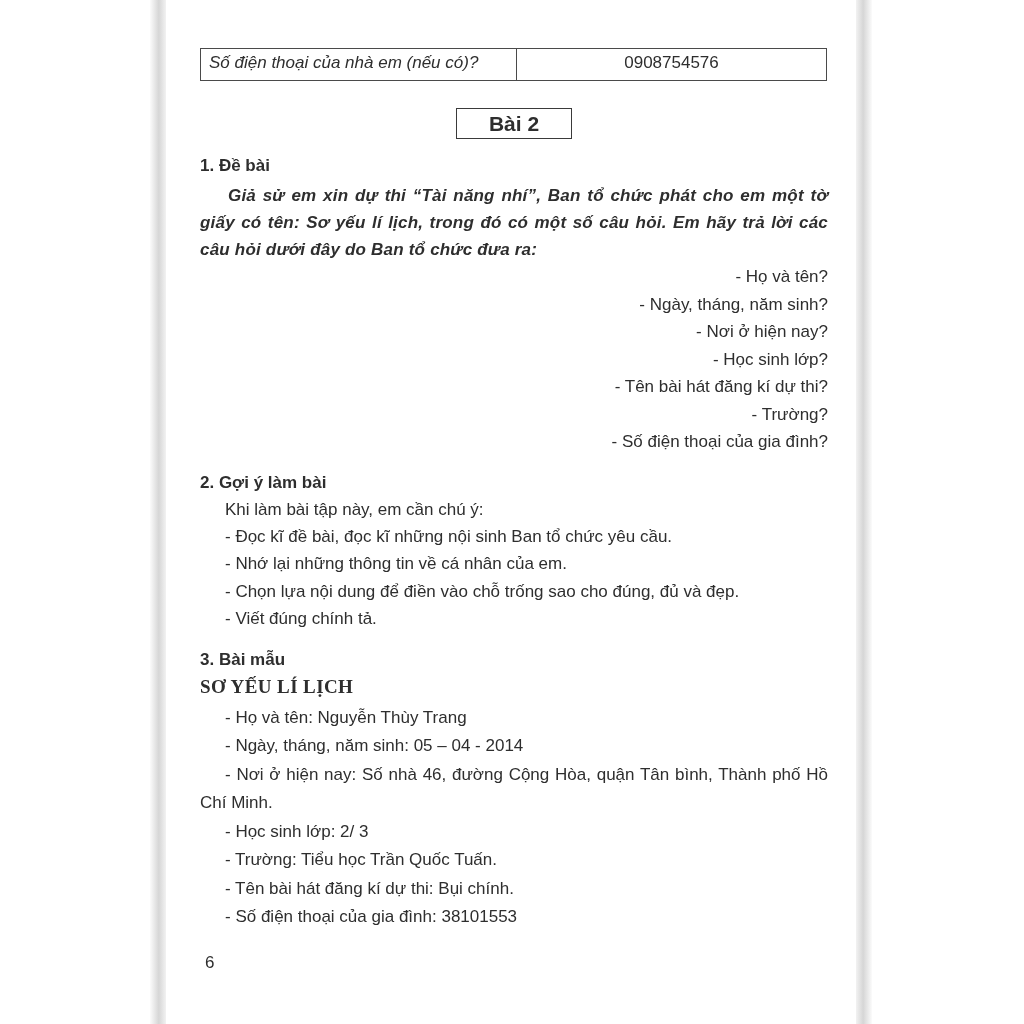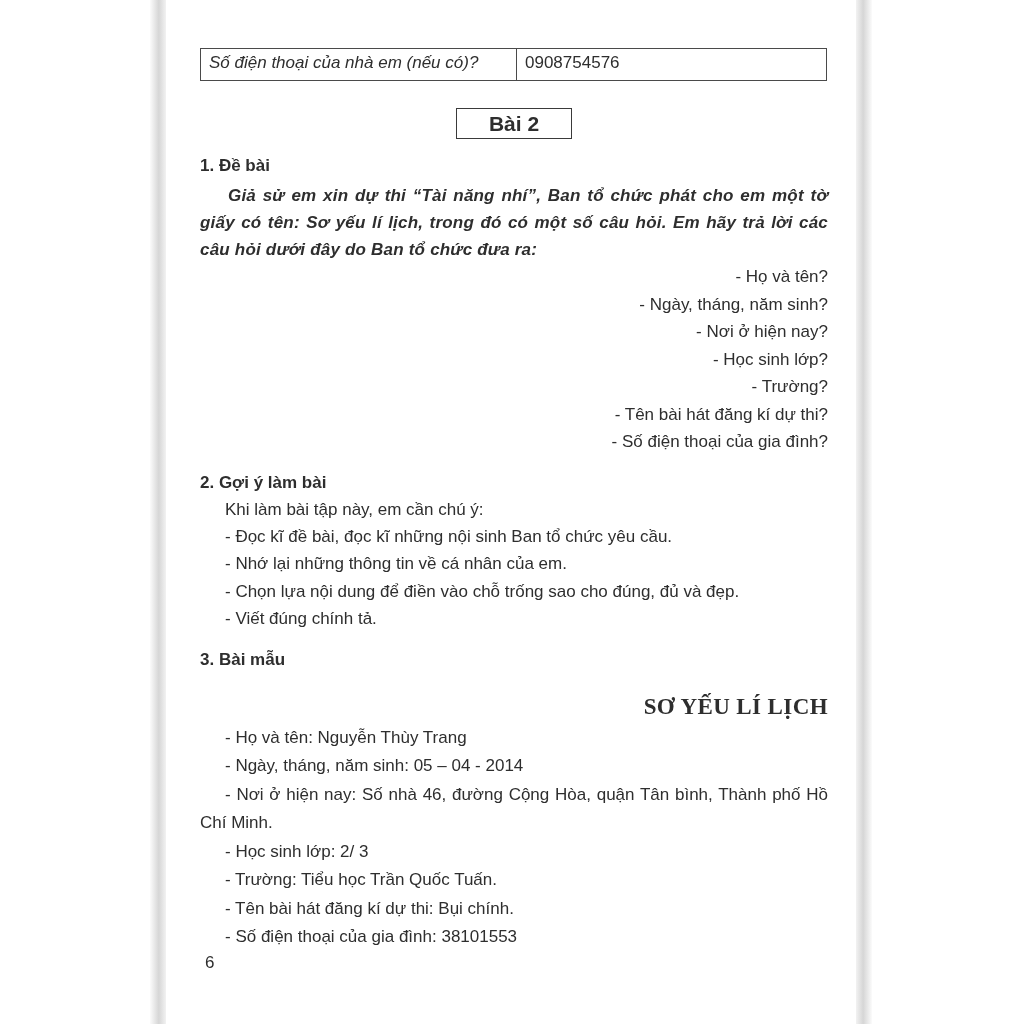--- a/index.html
+++ b/index.html
@@ -34,21 +34,21 @@
     table-layout: fixed;
   }
   table.phone td {
     border: 1px solid #4a4a4a;
     vertical-align: top;
     padding: 1px 8px 4px 8px;
     font-size: 17px;
     line-height: 26px;
   }
   td.q { width: 316px; font-style: italic; }
-  td.a { width: 310px; }
+  td.a { width: 310px; text-align: center; }
 
   .lesson-box {
     margin: 27px auto 0 auto;
     width: 116px;
     height: 31px;
     border: 1.5px solid #3a3a3a;
     display: flex; align-items: center; justify-content: center;
     font-weight: bold;
     font-size: 21px;
   }
@@ -68,23 +68,23 @@
     letter-spacing: 0.2px;
   }
 
   .line { text-indent: 25px; text-align: justify; }
 
   .list .line { text-align: right; }
 
   .center-title {
     font-family: "Liberation Serif", serif;
     font-weight: bold;
-    font-size: 23px;
-    text-align: right;
-    margin-top: 20px;
+    font-size: 19px;
+    text-align: left;
+    margin-top: 0;
     letter-spacing: 0.4px;
   }
 
   .entries { margin-top: 4px; }
   .entries .line { line-height: 28.5px; }
 
   .tips .line, .list .line { line-height: 27.5px; }
 
   .pagenum {
     position: absolute;
@@ -117,22 +117,22 @@
 
     <div class="sec-heading">1. Đề bài</div>
 
     <p class="intro">Giả sử em xin dự thi “Tài năng nhí”, Ban tổ chức phát cho em một tờ giấy có tên: Sơ yếu lí lịch, trong đó có một số câu hỏi. Em hãy trả lời các câu hỏi dưới đây do Ban tổ chức đưa ra:</p>
 
     <div class="list">
       <p class="line">- Họ và tên?</p>
       <p class="line">- Ngày, tháng, năm sinh?</p>
       <p class="line">- Nơi ở hiện nay?</p>
       <p class="line">- Học sinh lớp?</p>
+      <p class="line">- Tên bài hát đăng kí dự thi?</p>
       <p class="line">- Trường?</p>
-      <p class="line">- Tên bài hát đăng kí dự thi?</p>
       <p class="line">- Số điện thoại của gia đình?</p>
     </div>
 
     <div class="sec-heading">2. Gợi ý làm bài</div>
 
     <p class="line">Khi làm bài tập này, em cần chú ý:</p>
 
     <div class="tips">
       <p class="line">- Đọc kĩ đề bài, đọc kĩ những nội sinh Ban tổ chức yêu cầu.</p>
       <p class="line">- Nhớ lại những thông tin về cá nhân của em.</p>

